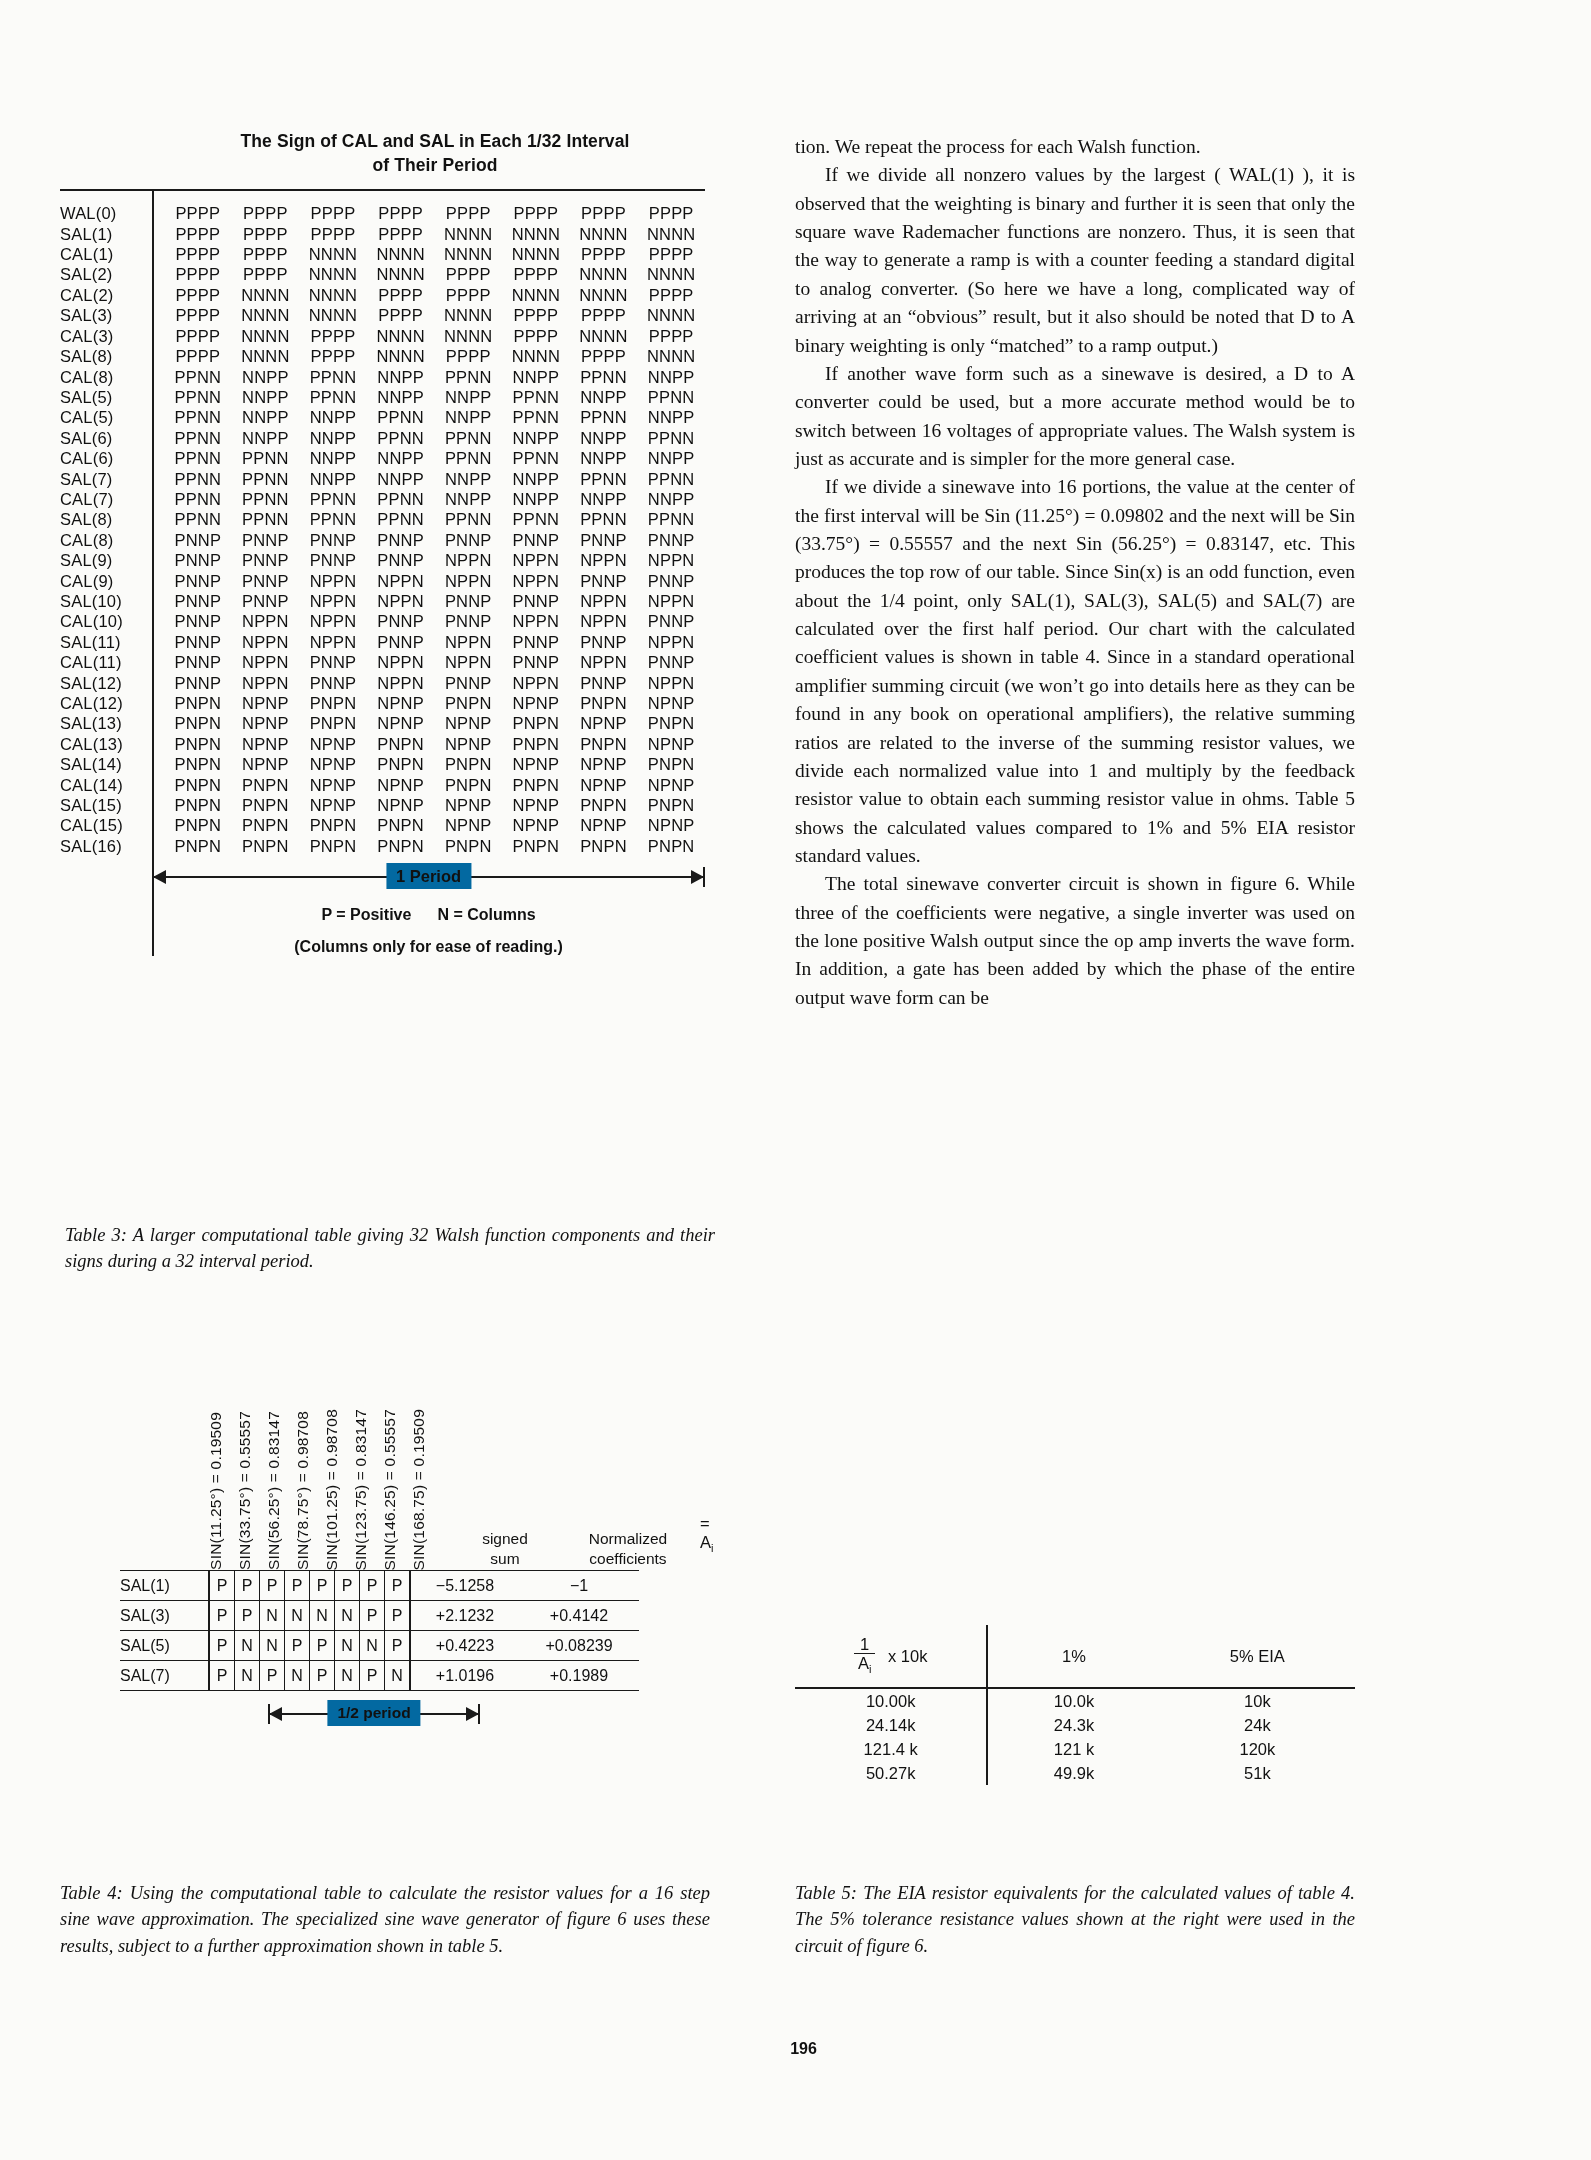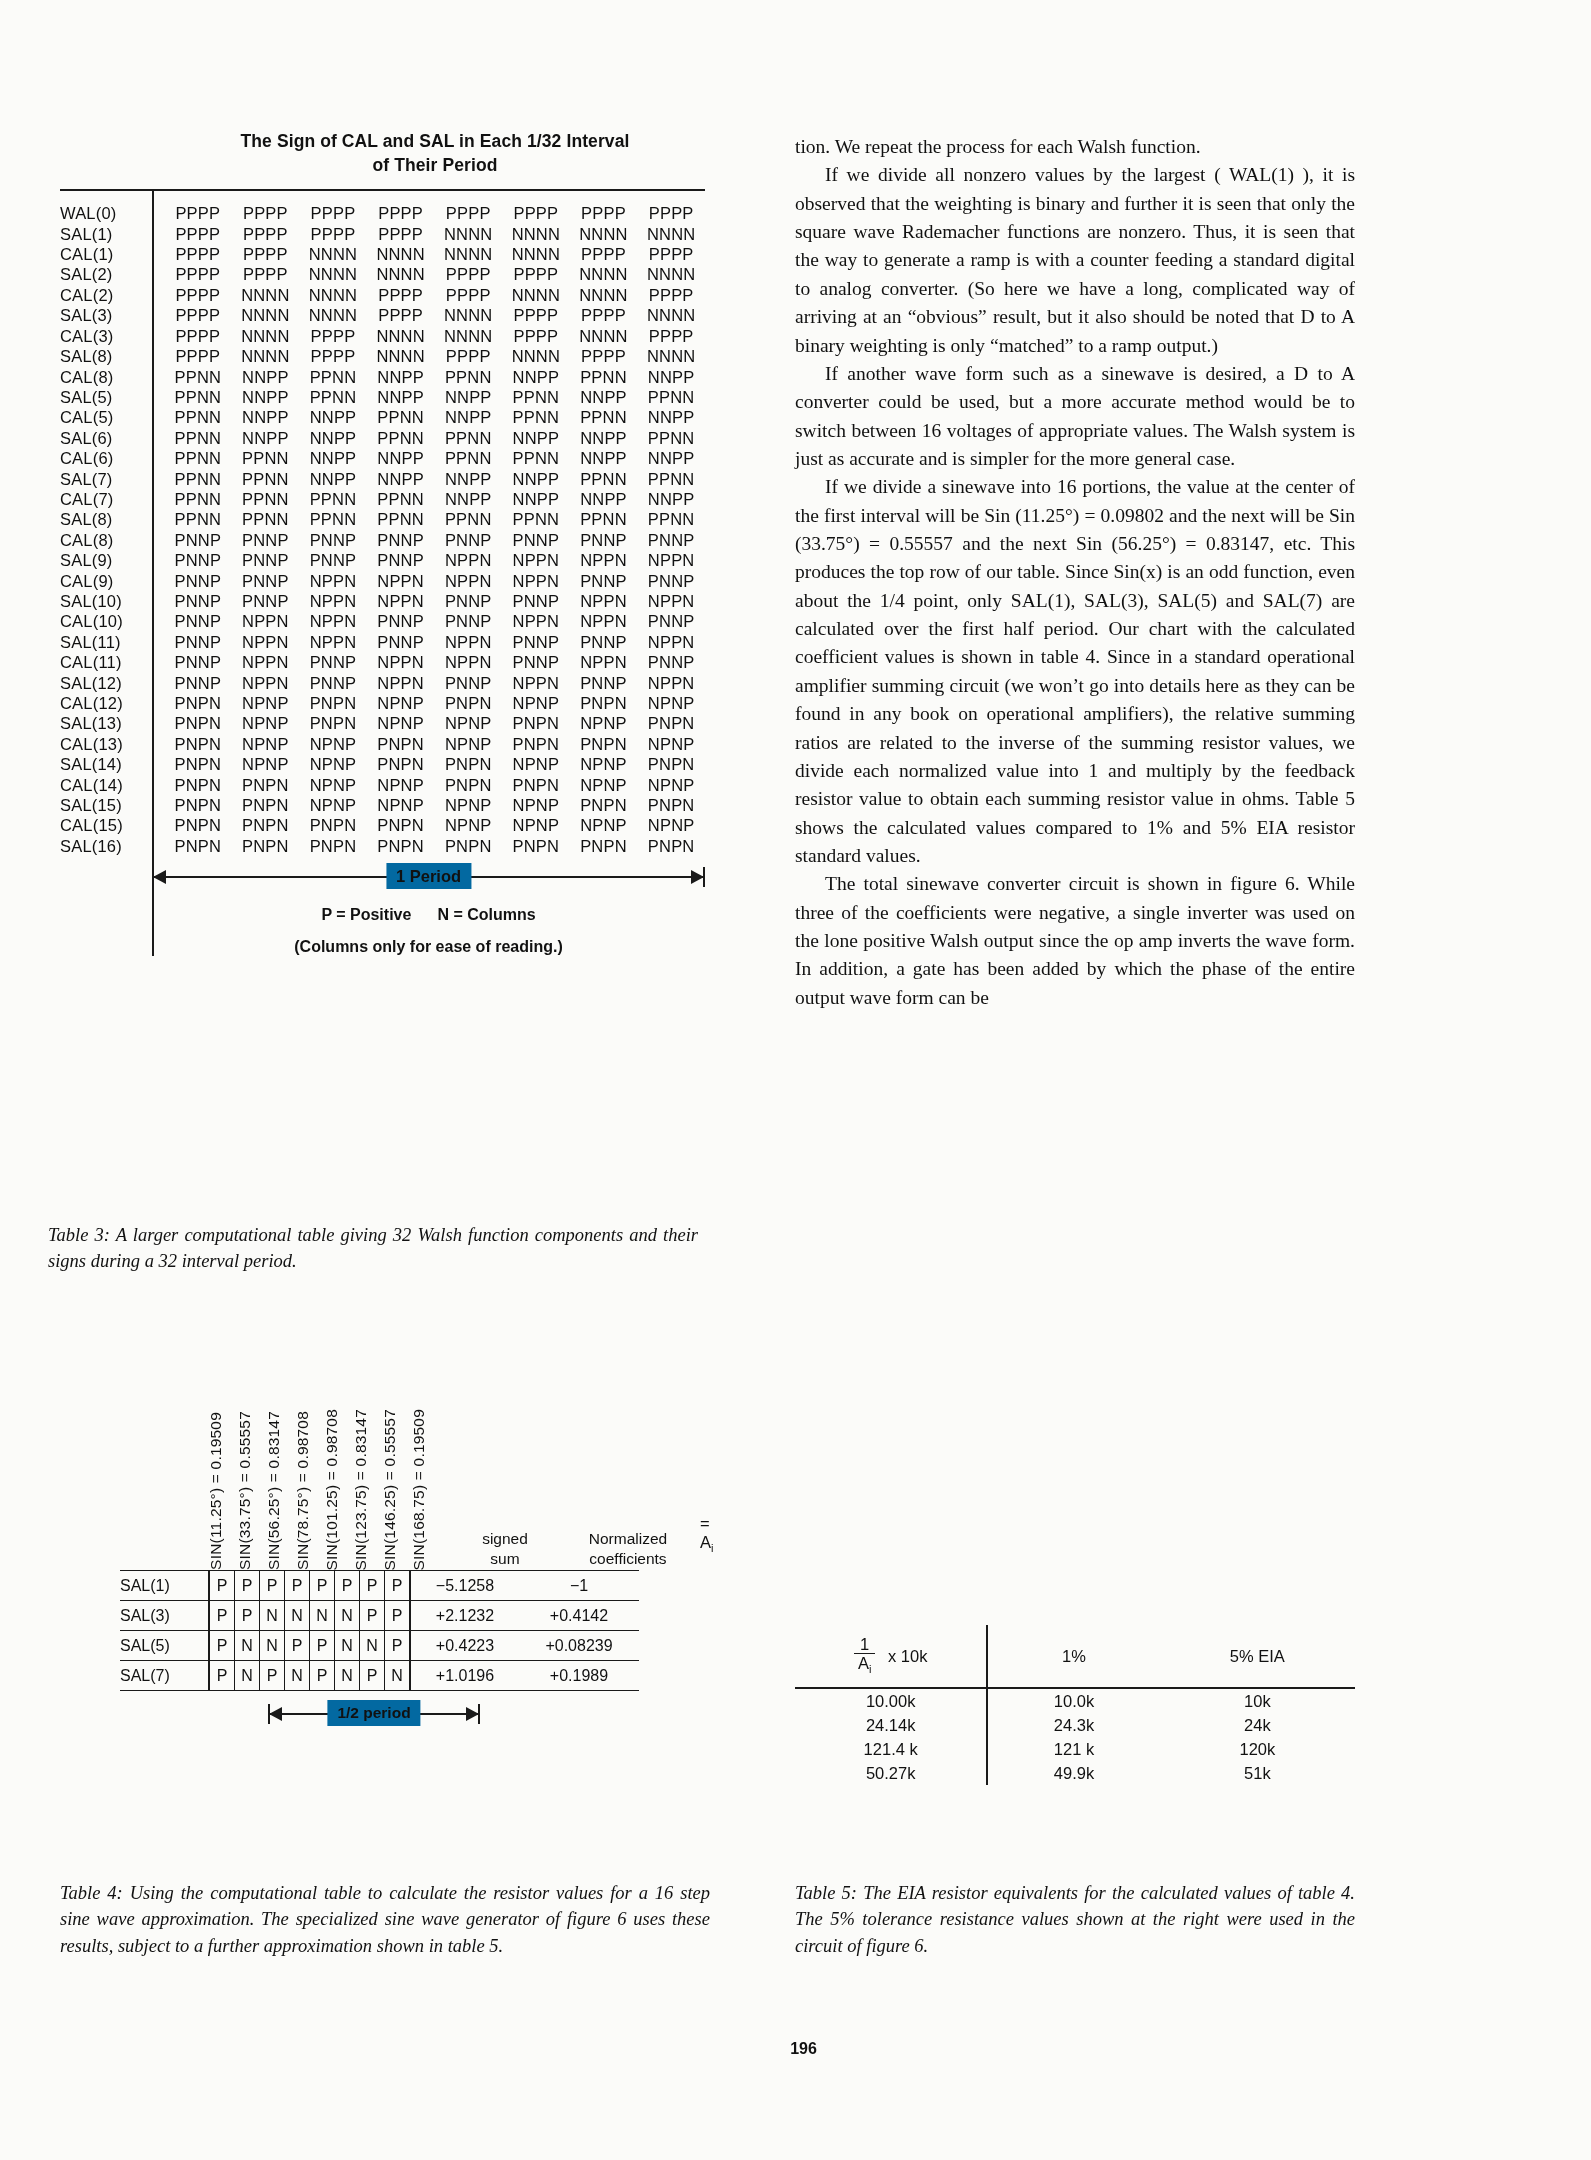--- a/index.html
+++ b/index.html
@@ -144,21 +144,21 @@
 
   .caption {
     font-family: "Liberation Serif", serif;
     font-style: italic;
     font-size: 18.5px;
     line-height: 1.42;
     text-align: justify;
   }
   .cap-t3 {
     position: absolute;
-    left: 48px;
+    left: 65px;
     top: 1222px;
     width: 650px;
   }
 
   
   .t4-wrap {
     position: absolute;
     left: 60px;
     top: 1390px;
     width: 660px;

